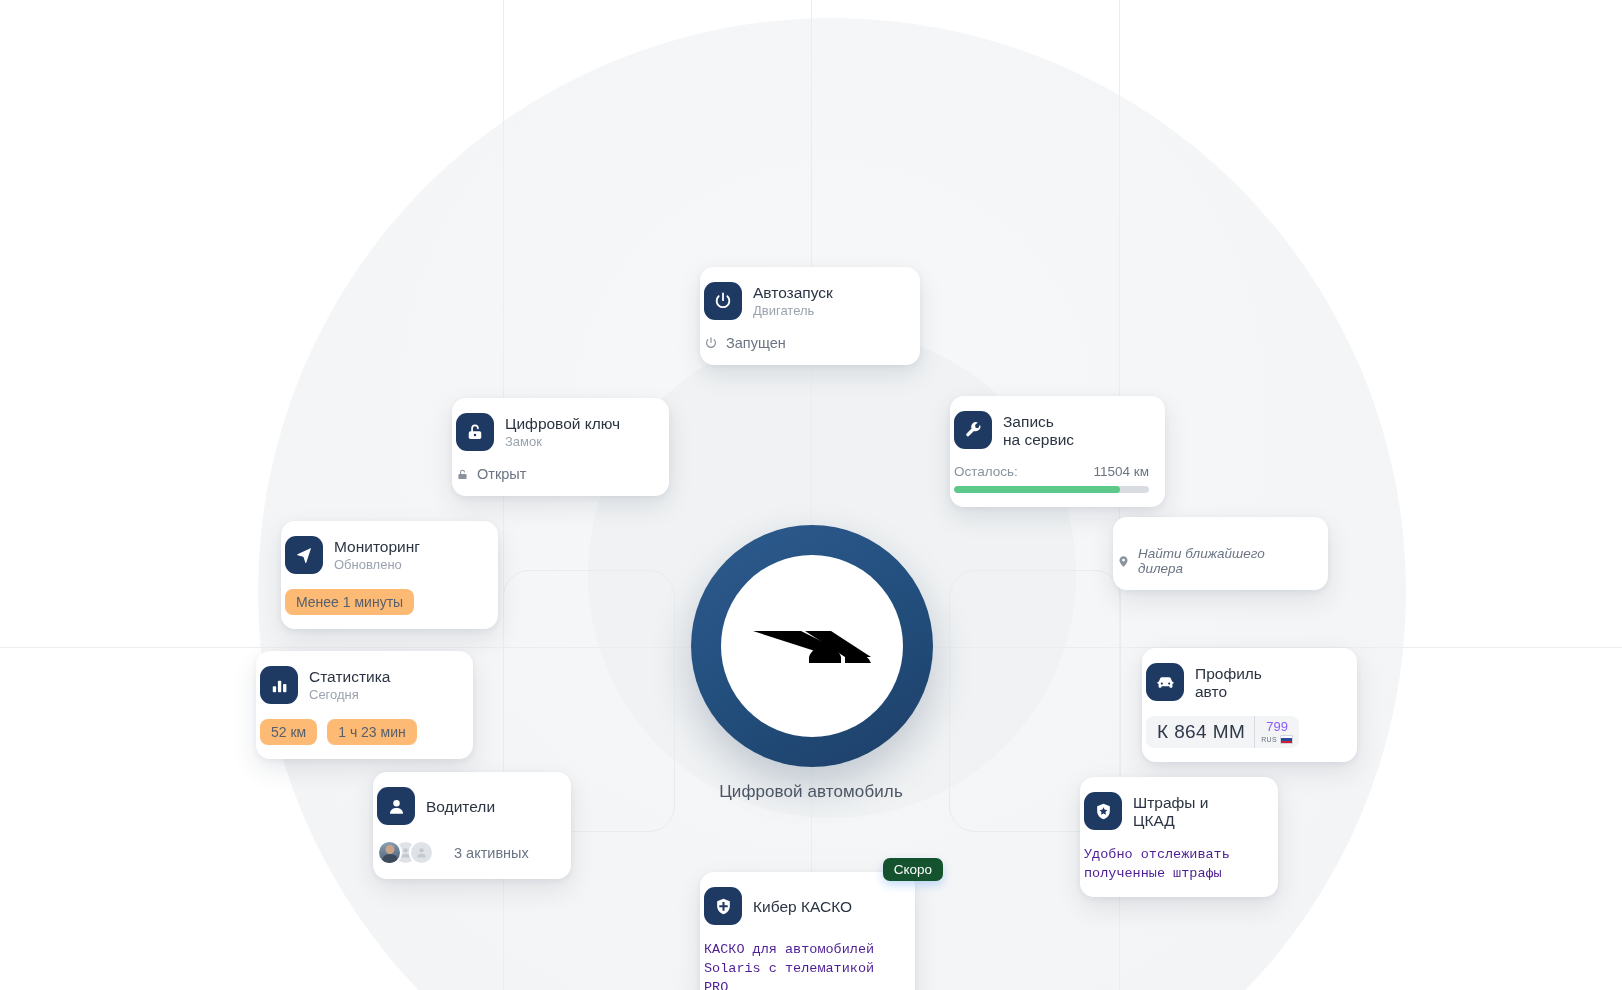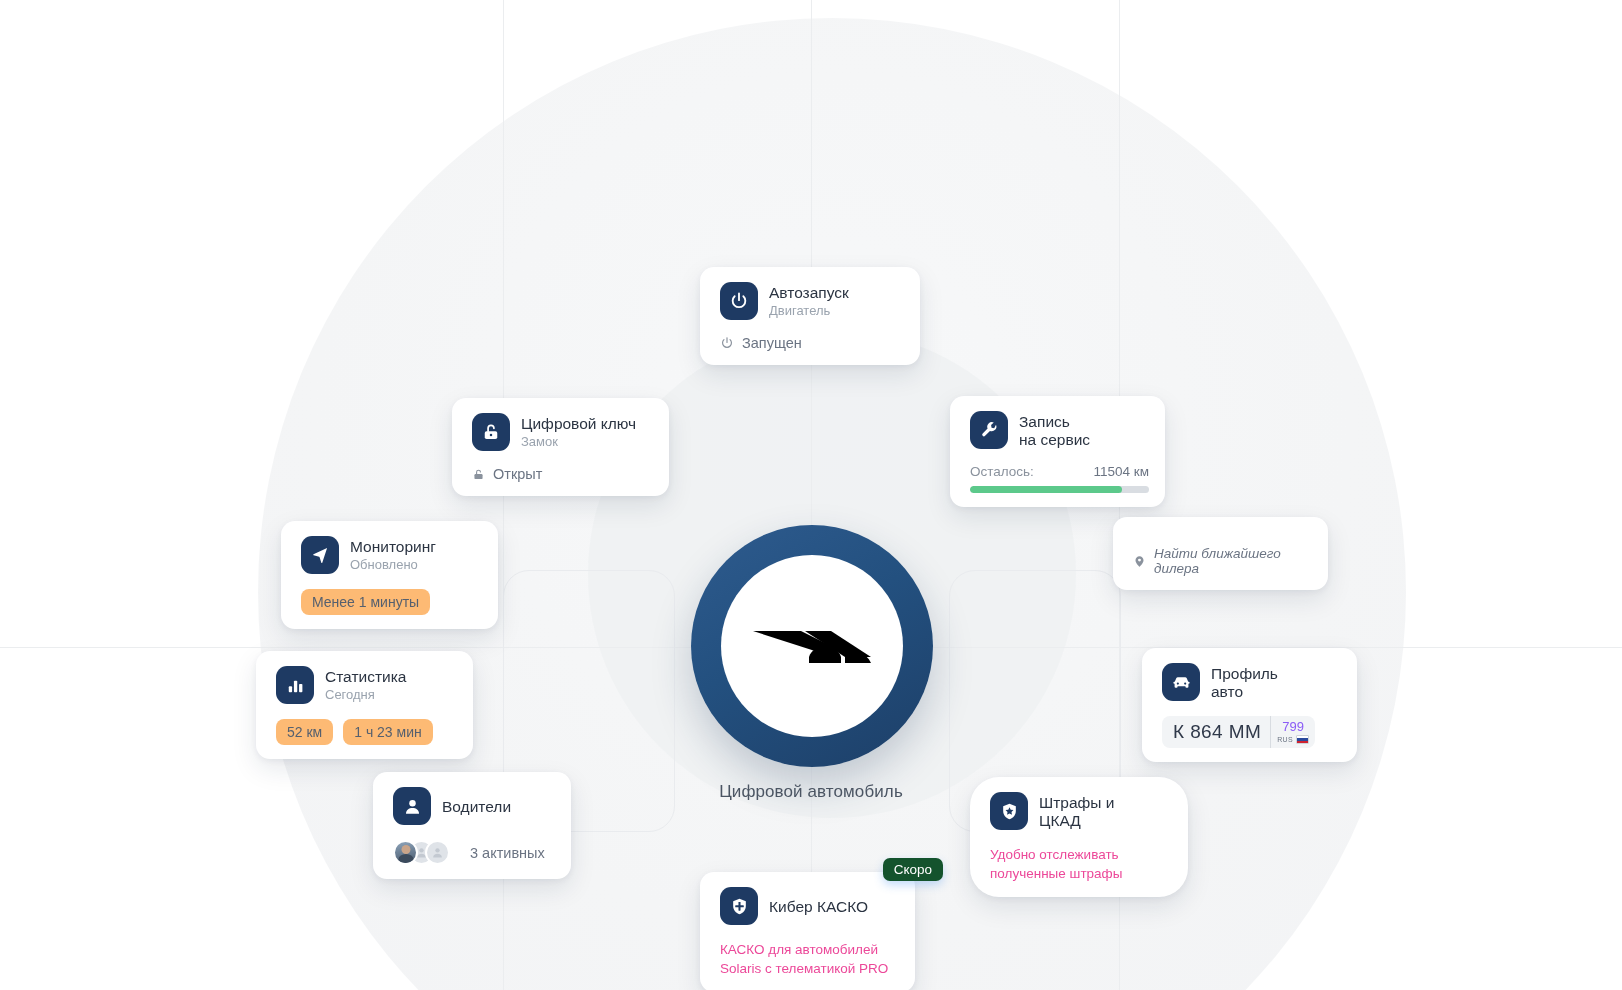--- a/index.html
+++ b/index.html
@@ -102,21 +102,21 @@
     color: #4b5563;
     letter-spacing: .1px;
   }
 
   
   .card {
     position: absolute;
     background: #ffffff;
     border-radius: 14px;
     box-shadow: 0 10px 26px rgba(22,37,64,.10), 0 2px 6px rgba(22,37,64,.06);
-    padding: 15px 16px 14px 20px;
+    padding: 15px 16px 14px 4px;
     box-sizing: border-box;
   }
   .card-head {
     display: flex;
     align-items: flex-start;
     gap: 11px;
   }
   .card-icon {
     flex: 0 0 auto;
     width: 38px;
@@ -186,21 +186,22 @@
   }
   .meter-fill {
     height: 100%;
     border-radius: 4px;
     background: #5cc98b;
   }
 
   .desc {
     font-size: 13.5px;
     line-height: 1.42;
-    color: #ec4899;
+    color: #4c1d95;
+    font-family: Liberation Mono, monospace;
   }
 
   .badge {
     position: absolute;
     top: -14px;
     right: -28px;
     background: #14532d;
     color: #fff;
     font-size: 13.5px;
     border-radius: 7px;
@@ -534,21 +535,21 @@
               <i class="f-w"></i>
                 <i class="f-b"></i>
                 <i class="f-r"></i>
             </span>
           </span>
         </span>
       </span>
     </div>
   </div>
 
-  <div class="card" style="left:970px; top:777px; width:218px;border-radius:29px;">
+  <div class="card" style="left:1080px; top:777px; width:198px;">
     <div class="card-head">
       <span class="card-icon">
         <svg width="19" height="19" viewBox="0 0 24 24">
           <path fill="#ffffff" d="M12 2.3 L20 5.3 v6.1 c0 5-3.4 9.2-8 10.3 c-4.6-1.1-8-5.3-8-10.3 V5.3 Z"></path>
           <path fill="#1e3a63" d="M12 6.6 l1.55 3.15 3.45 .5 -2.5 2.45 .6 3.45 -3.1-1.63 -3.1 1.63 .6-3.45 -2.5-2.45 3.45-.5 Z"></path>
         </svg>
       </span>
       <div class="card-titles">
         <div class="card-title">Штрафы и
 ЦКАД</div>

